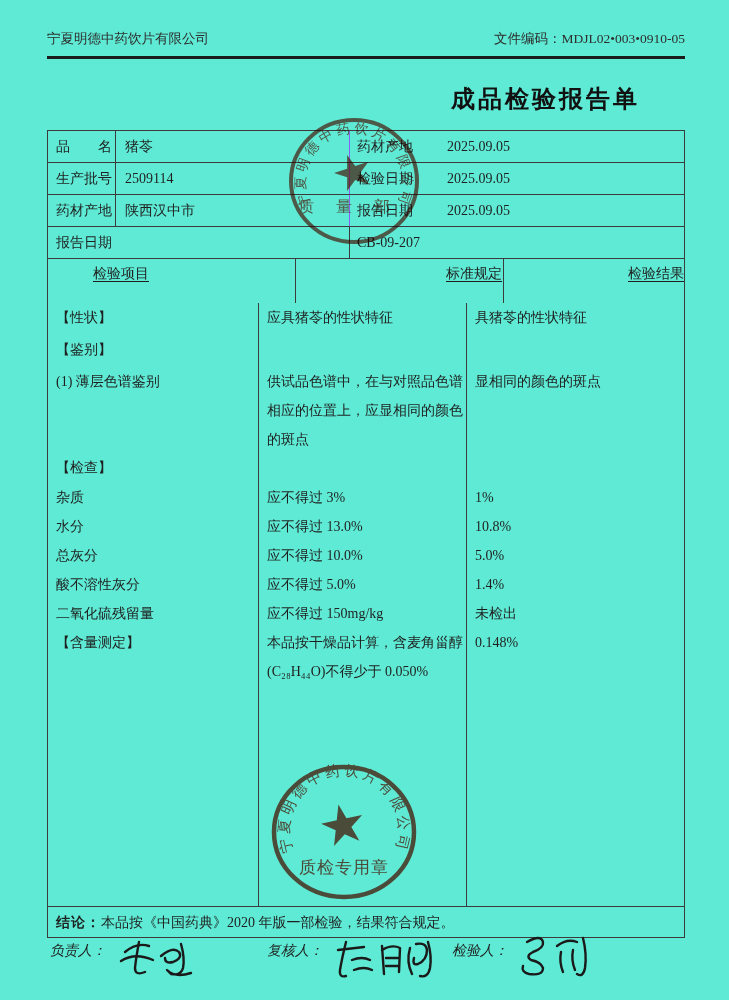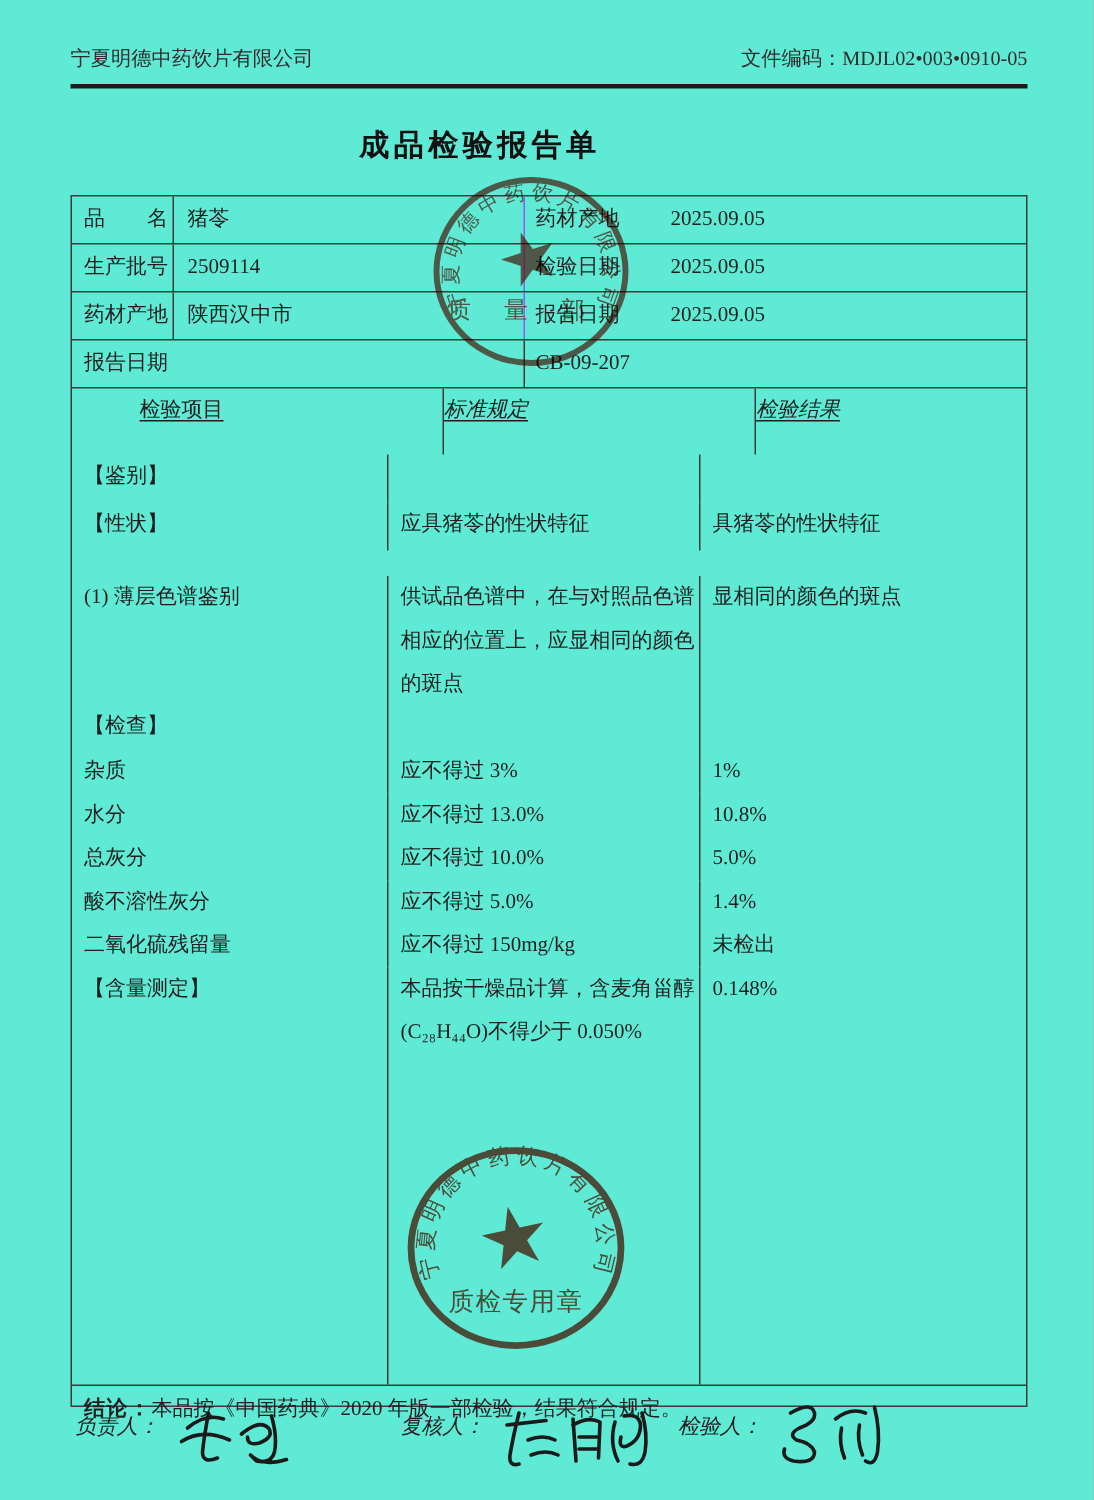--- a/index.html
+++ b/index.html
@@ -7,41 +7,41 @@
   .page { position:relative; width:729px; height:1000px; background:#5eead4; margin:0 auto;
           color:#1f1f1f; overflow:hidden; }
 
   
   .doc-header { position:absolute; left:47px; top:30px; width:638px; display:flex;
                 justify-content:space-between; font-size:13.5px; color:#2e2e2e; }
   .header-rule { position:absolute; left:47px; top:56px; width:638px; height:3px;
                  background:#1b1b1b; }
 
   
-  .doc-title { position:absolute; left:0; top:83px; width:640px; text-align:center;
-               font-size:20px; font-weight:bold; letter-spacing:3px; color:#111; }
+  .doc-title { position:absolute; left:0; top:83px; width:640px; text-align:right;
+               font-size:24px; font-weight:bold; letter-spacing:3px; color:#111; }
 
   
   .form { position:absolute; left:47px; top:130px; width:638px; height:808px;
           border:1px solid #3b3b3b; background:transparent; }
   .info-row { display:flex; height:32px; border-bottom:1px solid #3b3b3b;
               font-size:14px; line-height:31px; }
   .i-label { width:68px; border-right:1px solid #3b3b3b; padding-left:8px; }
   .i-label-wide { width:302px; border-right:1px solid #3b3b3b; padding-left:8px; }
   .i-value { width:234px; border-right:1px solid #8b5cf6; padding-left:9px; }
   .i-right { flex:1; padding-left:7px; }
   .r-label { display:inline-block; width:90px; }
 
   .main-row { display:flex; font-size:14px; }
   .c1 { width:211px; border-right:1px solid #3b3b3b; padding-left:8px; line-height:29px; }
   .c2 { width:208px; border-right:1px solid #3b3b3b; padding-left:8px; padding-right:1px; line-height:29px; }
   .c3 { flex:1; padding-left:8px; line-height:29px; }
-  .h44{height:44px;margin-left:37px;} .h32{height:32px;} .h86{height:86px;margin-top:17px;} .h30{height:30px;}
+  .h44{height:44px;margin-left:37px;} .h32{height:32px;} .h86{height:86px;} .h30{height:30px;}
   .h29{height:29px;} .hfill{height:278px;}
-  .head-cells .c2, .head-cells .c3 { text-align:left; padding-left:0;font-style:italic; }
+  .head-cells .c2, .head-cells .c3 { text-align:right; padding-left:0; }
   .uline { text-decoration:underline; text-underline-offset:3px; }
 
   .conclusion-row { height:32px; border-top:1px solid #3b3b3b; font-size:14px;
                     line-height:31px; padding-left:8px; }
   .conclusion-row b { letter-spacing:1px; }
 
   
   .sign-row { position:absolute; left:47px; top:936px; width:638px; height:60px;
               font-size:14px;font-style:italic; }
   .sign-label { position:absolute; top:6px; }
@@ -97,28 +97,28 @@
       <div class="i-right">CB-09-207</div>
     </div>
 
     <div class="main-row head-cells h44">
       <div class="c1"><span class="uline">检验项目</span></div>
       <div class="c2"><span class="uline">标准规定</span></div>
       <div class="c3"><span class="uline">检验结果</span></div>
     </div>
 
     <div class="main-row h32">
+      <div class="c1">【性状】</div>
+      <div class="c2">应具猪苓的性状特征</div>
+      <div class="c3">具猪苓的性状特征</div>
+    </div>
+    <div class="main-row h32">
       <div class="c1">【鉴别】</div>
       <div class="c2"></div>
       <div class="c3"></div>
-    </div>
-    <div class="main-row h32">
-      <div class="c1">【性状】</div>
-      <div class="c2">应具猪苓的性状特征</div>
-      <div class="c3">具猪苓的性状特征</div>
     </div>
     <div class="main-row h86">
       <div class="c1">(1) 薄层色谱鉴别</div>
       <div class="c2">供试品色谱中，在与对照品色谱相应的位置上，应显相同的颜色的斑点</div>
       <div class="c3">显相同的颜色的斑点</div>
     </div>
     <div class="main-row h30">
       <div class="c1">【检查】</div>
       <div class="c2"></div>
       <div class="c3"></div>

